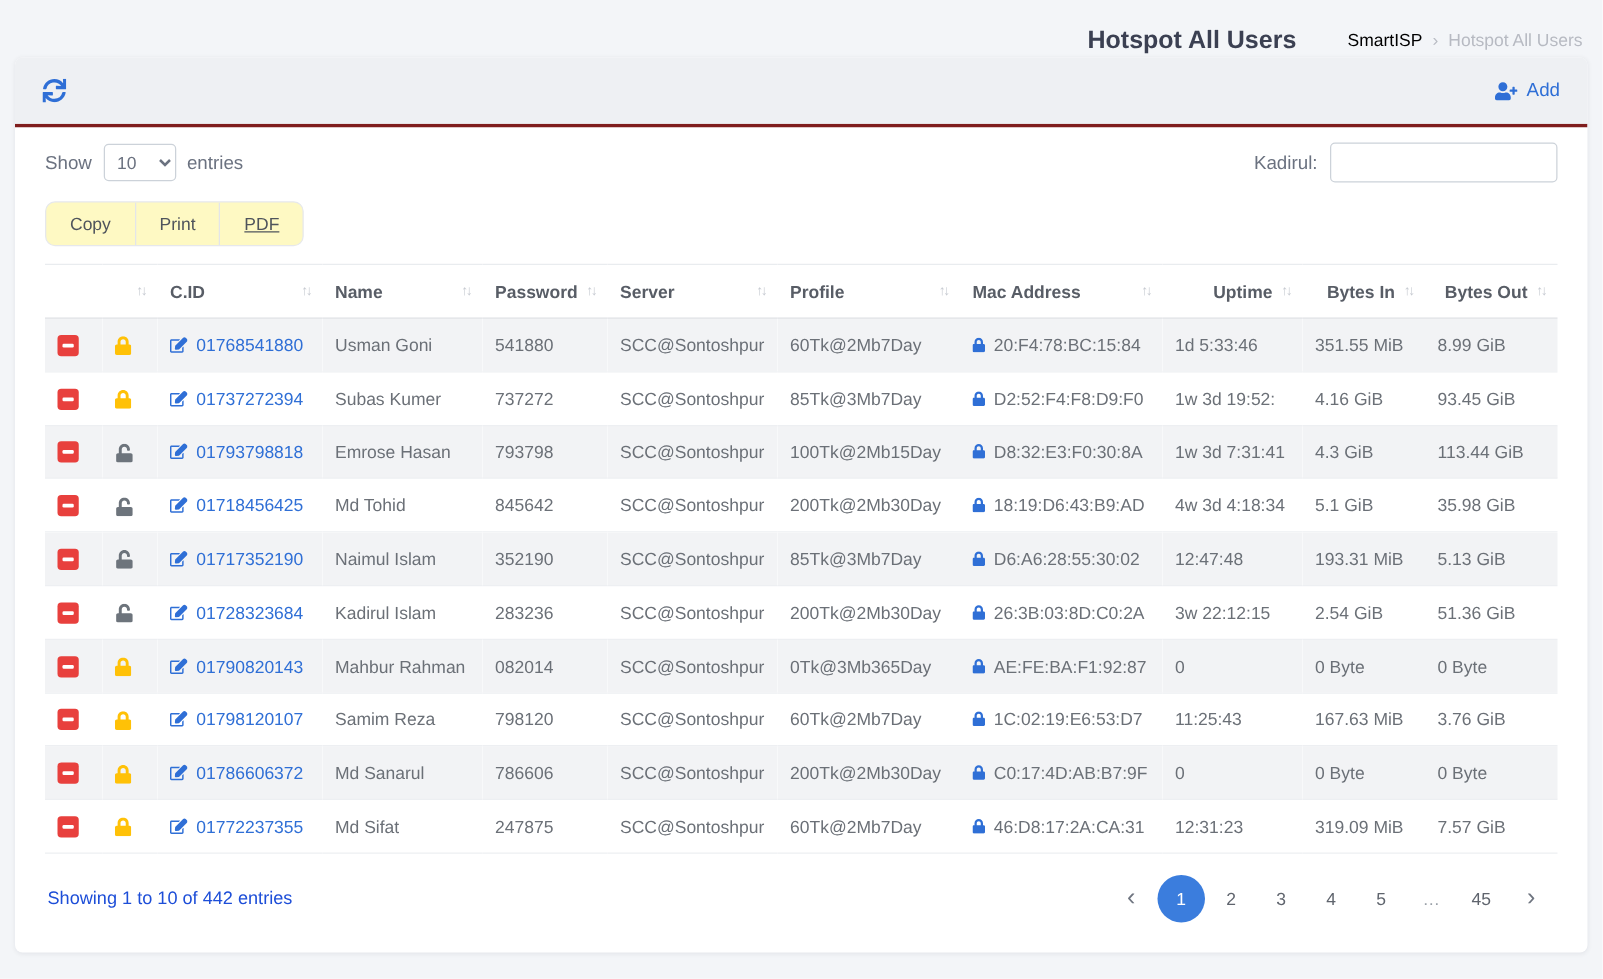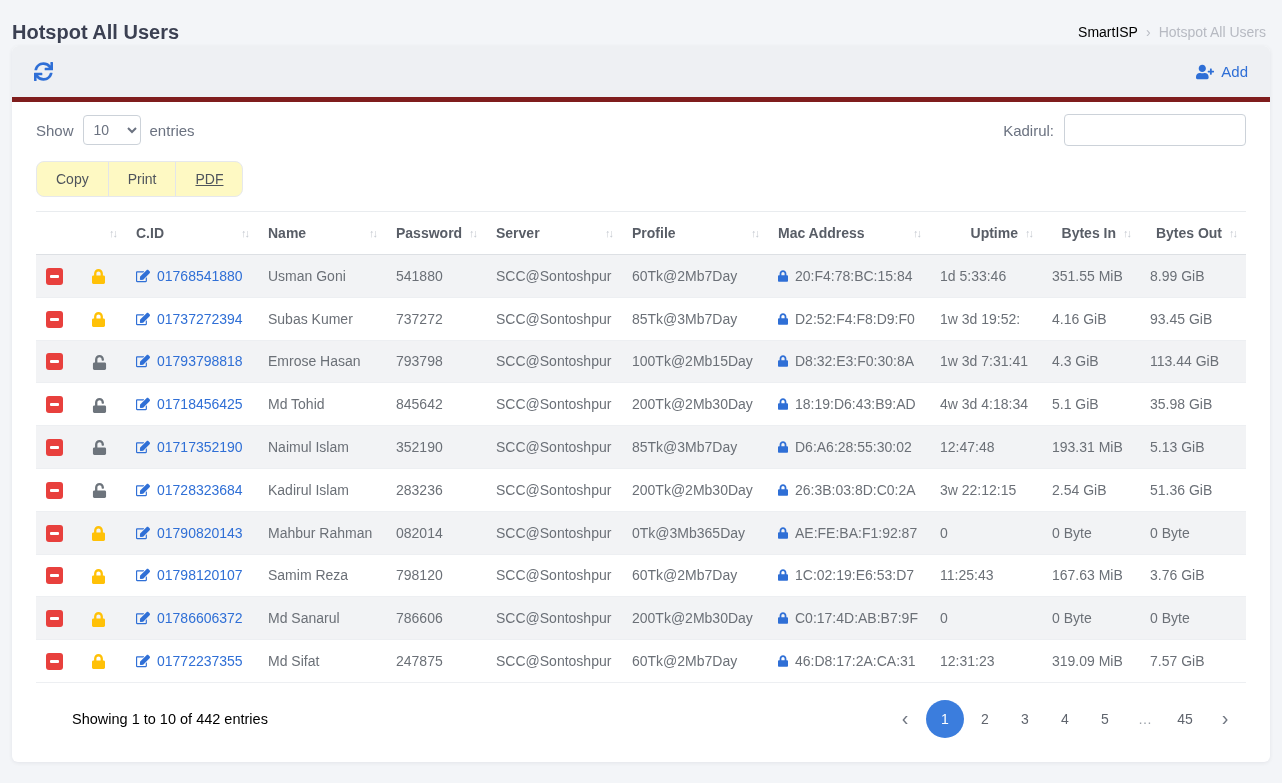--- a/index.html
+++ b/index.html
@@ -4,29 +4,29 @@
 <title>Hotspot All Users</title>
 <style>
   * { margin:0; padding:0; box-sizing:border-box; }
   html,body { width:1282px; height:783px; overflow:hidden; }
   body {
     background:#f3f5f8;
     font-family:"Liberation Sans", sans-serif;
     color:#6b7280;
   }
   
-  .page-header { display:flex; justify-content:space-between; align-items:center; padding:28px 16px 10px 12px; height:46px;gap:41px; }
+  .page-header { display:flex; justify-content:flex-end; align-items:center; padding:28px 16px 10px 12px; height:46px;gap:41px; }
   .page-title { font-size:20px; font-weight:700; color:#3b4052; }
   .breadcrumb { font-size:14px; display:flex; align-items:center; gap:8px; }
   .breadcrumb .root { color:#000000; text-decoration:none; cursor:pointer; }
   .breadcrumb .sep { color:#b9bcc4; }
   .breadcrumb .current { color:#b7bac2; }
   
   .card { margin:0 12px; background:#ffffff; border-radius:6px; box-shadow:0 1px 4px rgba(20,20,40,.07); }
-  .card-toolbar { background:#eef0f3; border-radius:6px 6px 0 0; border-bottom:5px solid #7f1d1d;
+  .card-toolbar { background:#eef0f3; border-radius:6px 6px 0 0; border-bottom:3px solid #7f1d1d;
                   height:56px; padding:0 22px; display:flex; align-items:center; justify-content:space-between; }
   .refresh-btn { width:19px; height:19px; color:var(--accent); cursor:pointer; display:inline-flex; }
   .refresh-btn svg { width:19px; height:19px; fill:currentColor; }
   .add-btn { display:inline-flex; align-items:center; gap:7px; color:var(--accent); font-size:15px; cursor:pointer; background:none; border:none; font-family:inherit; }
   .add-btn svg { width:18px; height:16px; fill:currentColor; }
   
   .card-body { padding:12px 24px 10px; }
   .controls-row { display:flex; justify-content:space-between; align-items:center; margin-bottom:15px; font-size:15px; color:#6b7280; }
   .show-group { display:flex; align-items:center; gap:9px; }
   .page-size-select { height:30px; min-width:58px; border:1px solid #ccd2d9; border-radius:4px; color:#6b7280;
@@ -57,21 +57,21 @@
   .lock-icon.locked { color:var(--warning); }
   .lock-icon.unlocked { color:var(--muted); }
   .lock-icon.unlocked svg { width:15px; }
   .edit-icon { display:inline-flex; color:var(--accent); margin-right:7px; cursor:pointer; vertical-align:-2px; }
   .edit-icon svg { width:14px; height:14px; fill:currentColor; }
   .cid-link { color:var(--accent); text-decoration:none; cursor:pointer; }
   .mac-lock-icon { display:inline-flex; color:var(--accent); margin-right:7px; vertical-align:-1px; }
   .mac-lock-icon svg { width:10px; height:12px; fill:currentColor; }
   
   .table-footer { display:flex; justify-content:space-between; align-items:center; padding:17px 2px 14px; }
-  .footer-info { font-size:14.5px; color:#000000;margin-left:34px; }
+  .footer-info { font-size:14.5px; color:#1d4ed8; }
   .pagination { display:flex; align-items:center; gap:2px; }
   .page-item { min-width:38px; height:38px; border-radius:50%; display:flex; align-items:center; justify-content:center;
                font-size:14px; color:#5f646d; cursor:pointer; user-select:none; }
   .page-item.chev { font-size:20px; color:#6f7580; }
   .page-item.ellipsis { color:#9aa0a8; cursor:default; }
   .page-item.active { background:var(--pgactive); color:#ffffff; }
 </style>
 </head>
 <body>
 

